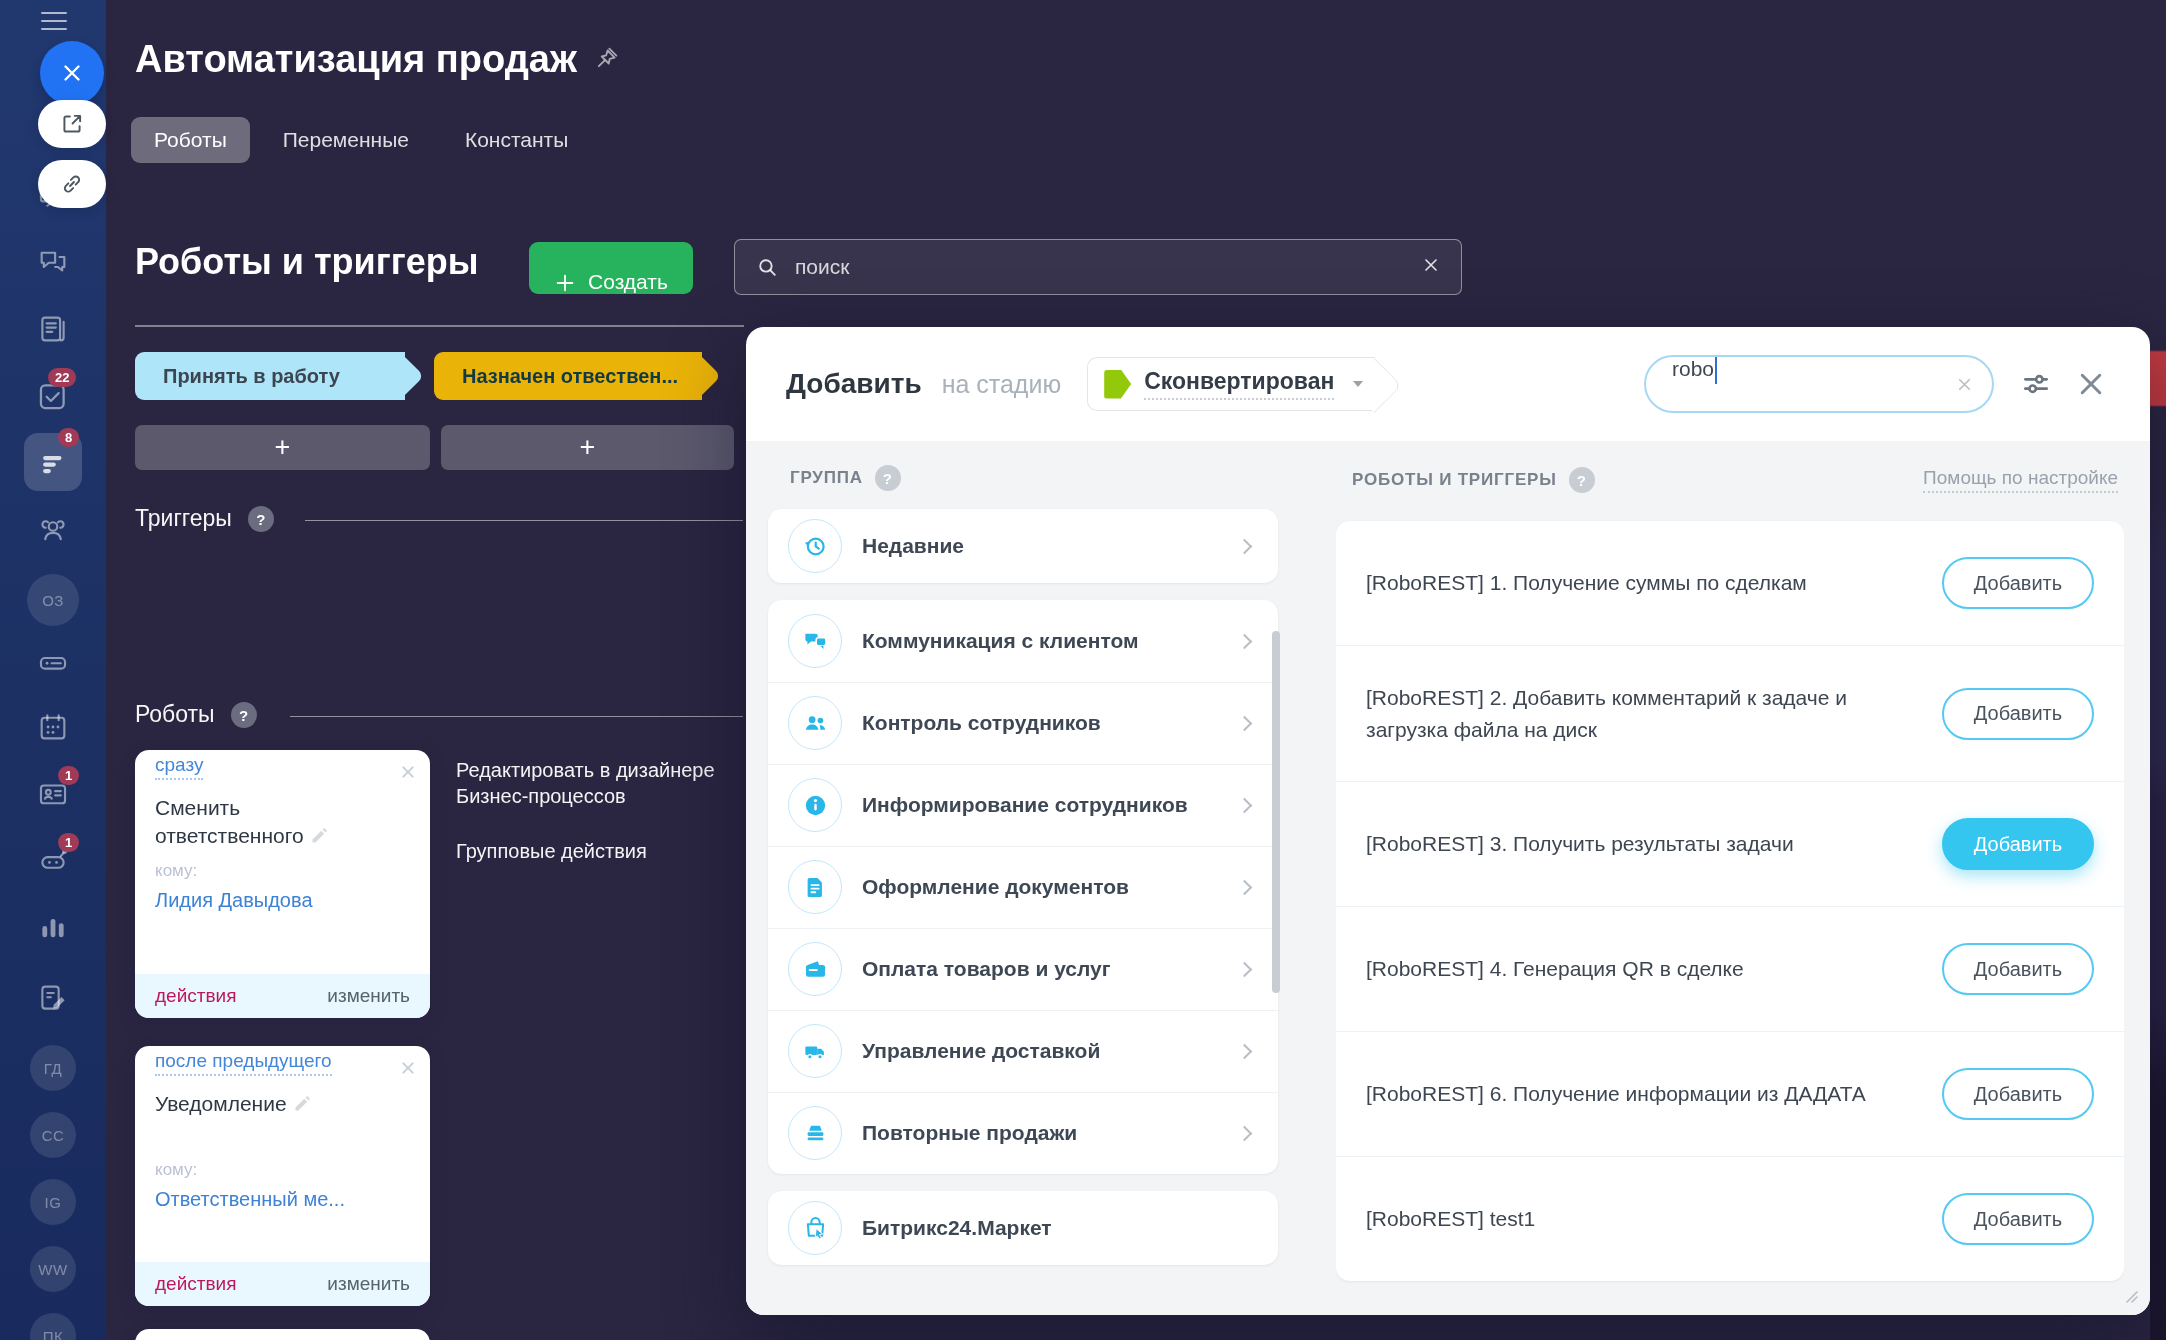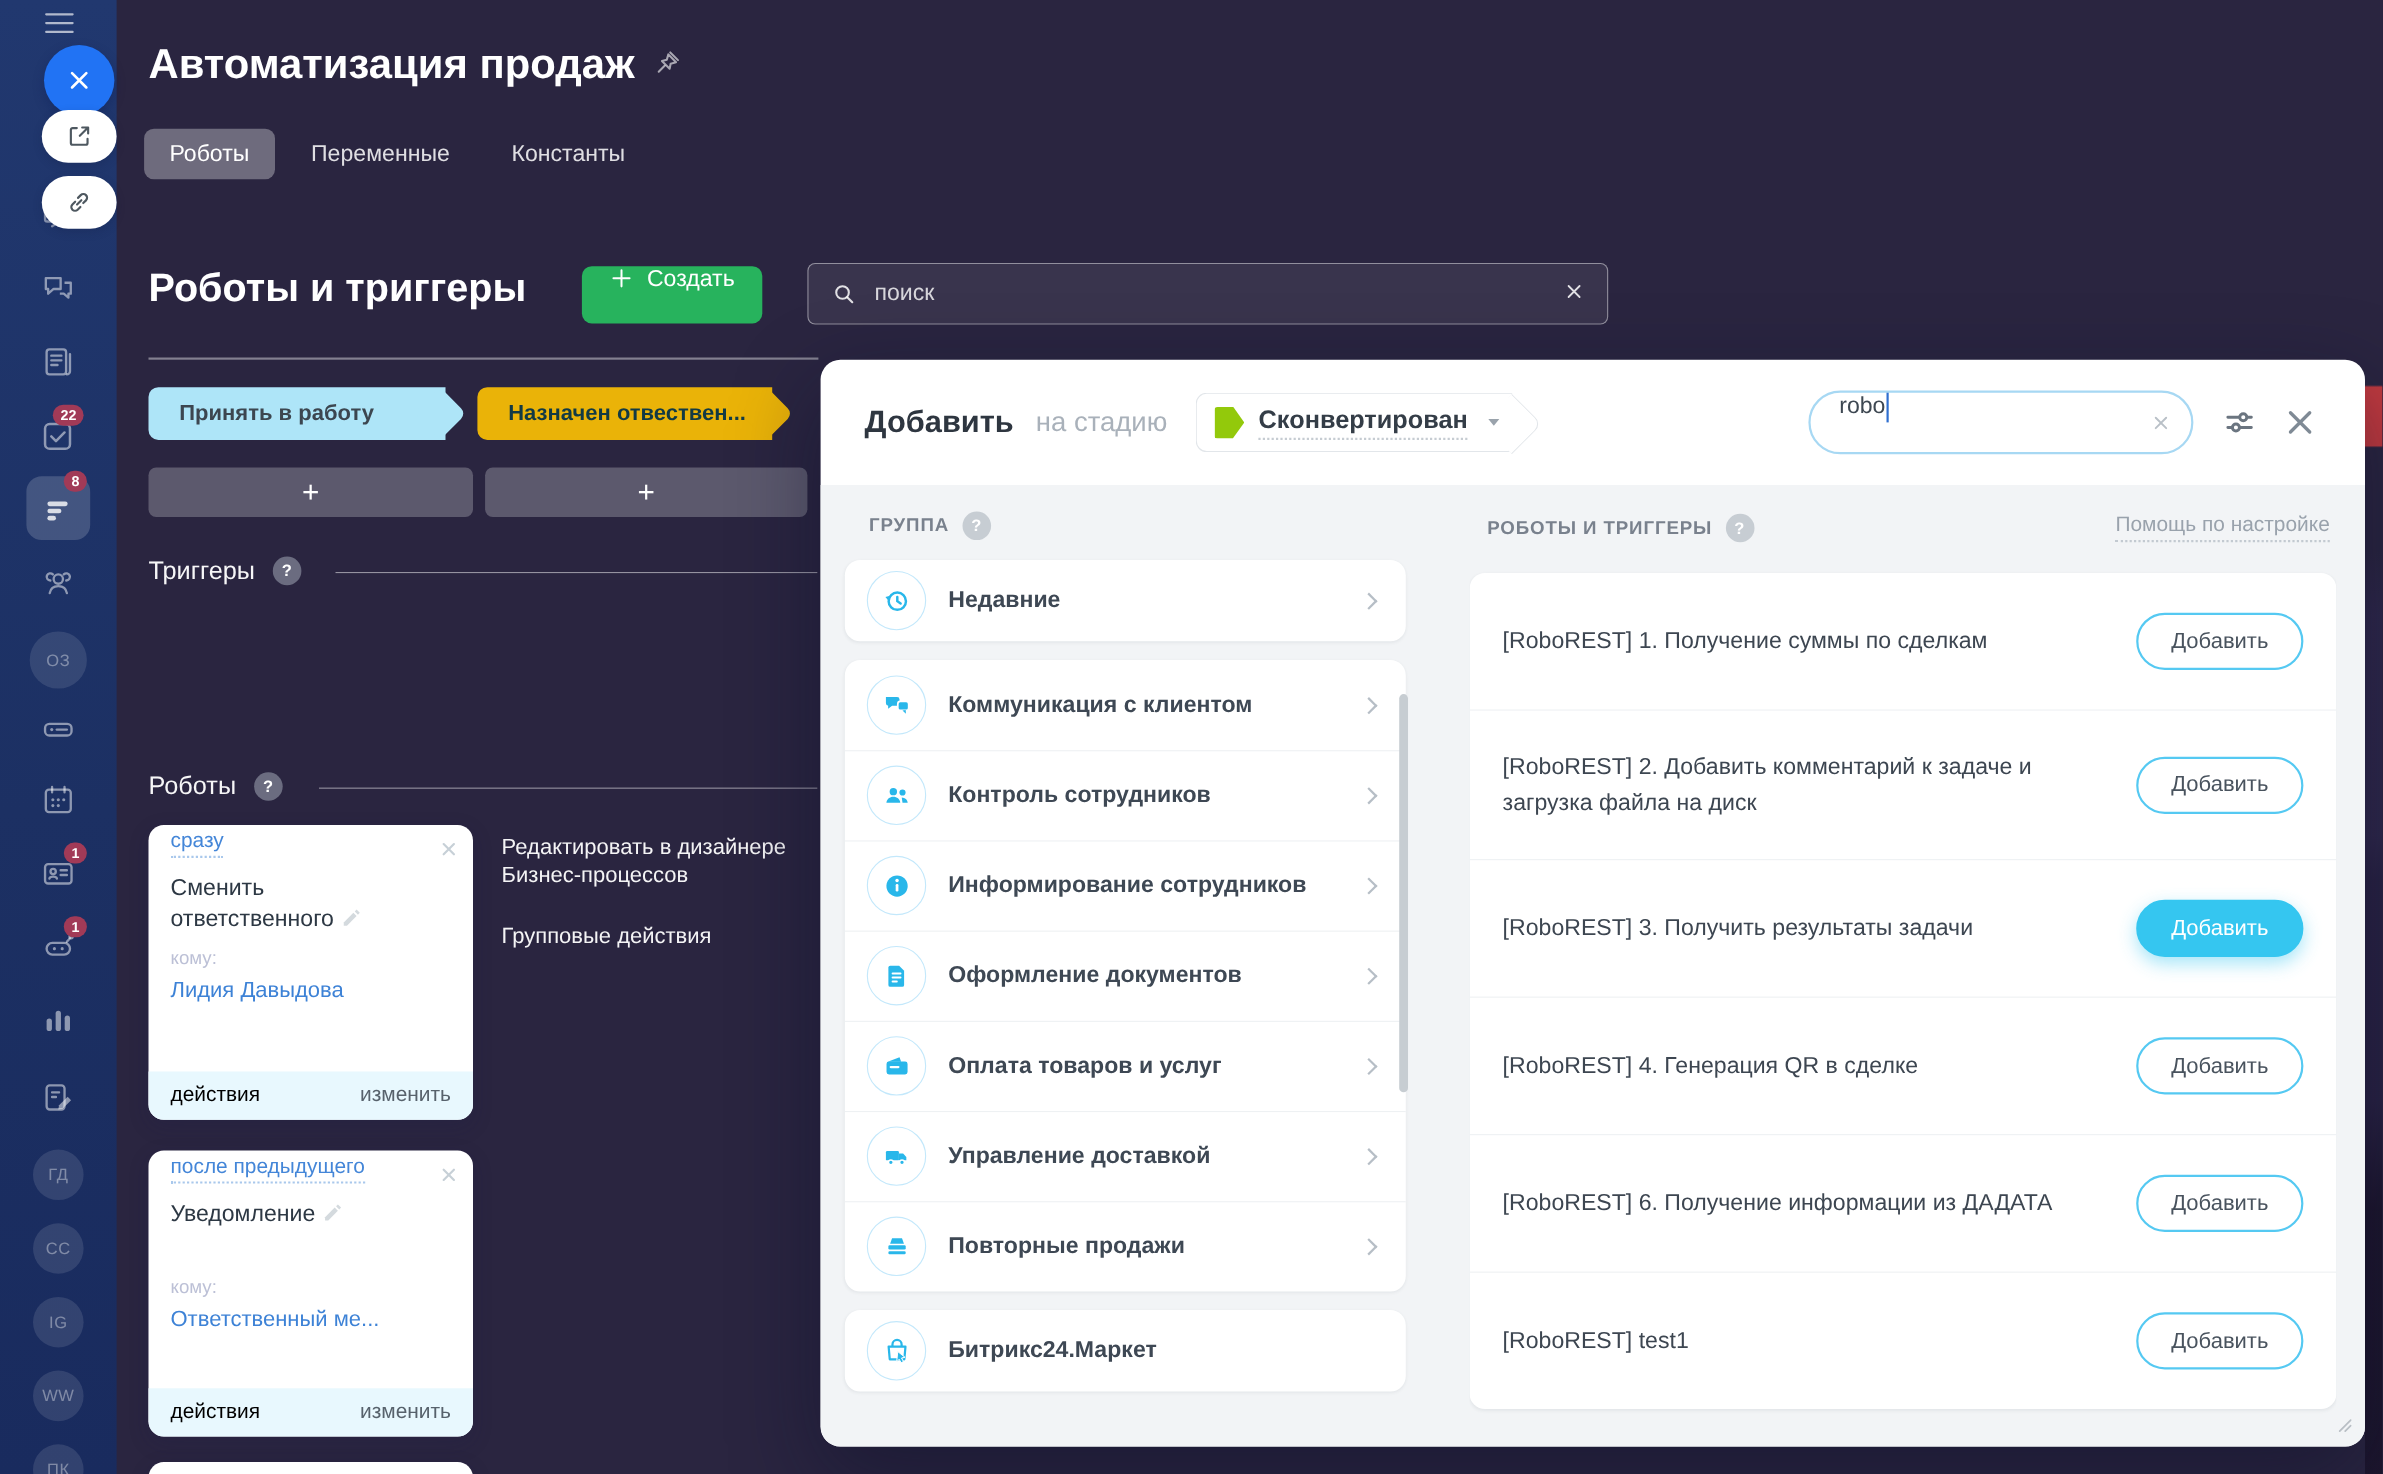--- a/index.html
+++ b/index.html
@@ -37,21 +37,21 @@
 .savatar{position:absolute;left:30px;width:46px;height:46px;border-radius:50%;background:rgba(255,255,255,.11);
  color:rgba(255,255,255,.38);font-size:15px;display:flex;align-items:center;justify-content:center;letter-spacing:.5px}
 
 
 .app-title{position:absolute;left:135px;top:38px;font-size:38px;font-weight:600;color:#fff;display:flex;align-items:center;gap:16px}
 .tabs{position:absolute;left:131px;top:117px;display:flex;gap:10px;align-items:center}
 .tab{font-size:21px;color:rgba(255,255,255,.85);padding:11px 23px;border-radius:9px;cursor:pointer}
 .tab.active{background:rgba(255,255,255,.32);color:#fff}
 .page-title{position:absolute;left:135px;top:241px;font-size:36px;font-weight:600;color:#fff}
 .create-btn{position:absolute;left:529px;top:242px;width:164px;height:52px;background:#27b35d;border:none;
- border-radius:9px;color:#fff;font-size:21px;font-family:inherit;display:flex;align-items:flex-start;justify-content:center;gap:12px;cursor:pointer}
+ border-radius:9px;color:#fff;font-size:21px;font-family:inherit;display:flex;align-items:flex-end;justify-content:center;gap:12px;cursor:pointer}
 .gsearch{position:absolute;left:734px;top:239px;width:728px;height:56px;border:1px solid rgba(255,255,255,.45);
  border-radius:7px;background:rgba(255,255,255,.07);display:flex;align-items:center;padding:0 20px;gap:15px}
 .gsearch .ph{font-size:21px;color:rgba(255,255,255,.8)}
 .hr1{position:absolute;left:135px;top:325px;width:609px;height:2px;background:rgba(255,255,255,.42)}
 
 
 .stage{position:absolute;top:352px;height:48px;border-radius:9px 0 0 9px;display:flex;align-items:center;
  padding:0 10px 0 28px;font-size:20px;font-weight:bold;cursor:pointer}
 .stage::after{content:'';position:absolute;right:-12px;top:7.2px;width:34px;height:34px;border-radius:7px;
  transform:rotate(45deg);background:inherit;z-index:0}
@@ -69,21 +69,21 @@
 .rcard{position:absolute;left:135px;width:295px;background:#fff;border-radius:14px;box-shadow:0 6px 18px rgba(30,30,70,.18)}
 .rcard .inner{padding:4px 20px 0 20px;position:relative}
 .card-x{position:absolute;right:14px;top:14px;cursor:pointer}
 .trig{display:inline-block;font-size:19px;color:#4486d8;border-bottom:2px dotted #a9c8ec;padding-bottom:2px;cursor:pointer}
 .ctitle{margin-top:14px;font-size:21px;color:#2d3844;line-height:1.32;max-width:215px}
 .pencil{display:inline-block;vertical-align:-2px;margin-left:6px}
 .komu{font-size:17px;color:#bcc0d6;margin-top:10px}
 .assignee{font-size:20px;color:#3d82d6;margin-top:8px;cursor:pointer}
 .cfoot{position:absolute;left:0;right:0;bottom:0;height:44px;background:#e8f8fe;border-radius:0 0 14px 14px;
  display:flex;align-items:center;justify-content:space-between;padding:0 20px;font-size:19px}
-.cfoot .dim{color:#000000;cursor:pointer}
+.cfoot .dim{color:#be185d;cursor:pointer}
 .cfoot .act{color:#57626c;cursor:pointer}
 .side-link{position:absolute;left:456px;color:rgba(255,255,255,.95);font-size:20px;line-height:1.32;width:292px;cursor:pointer}
 
 
 .modal{position:absolute;left:746px;top:327px;width:1404px;height:988px;background:#fff;border-radius:18px;
  box-shadow:0 28px 80px rgba(10,14,40,.45)}
 .m-head{position:relative;height:114px;display:flex;align-items:center;padding:0 44px 0 40px}
 .m-title{font-size:28px;font-weight:bold;color:#2e3640}
 .m-sub{font-size:25px;color:#a9b1ba;margin-left:20px}
 .stage-pill{position:relative;height:54px;margin-left:26px;border:1px solid #e2e6ea;border-right:none;

